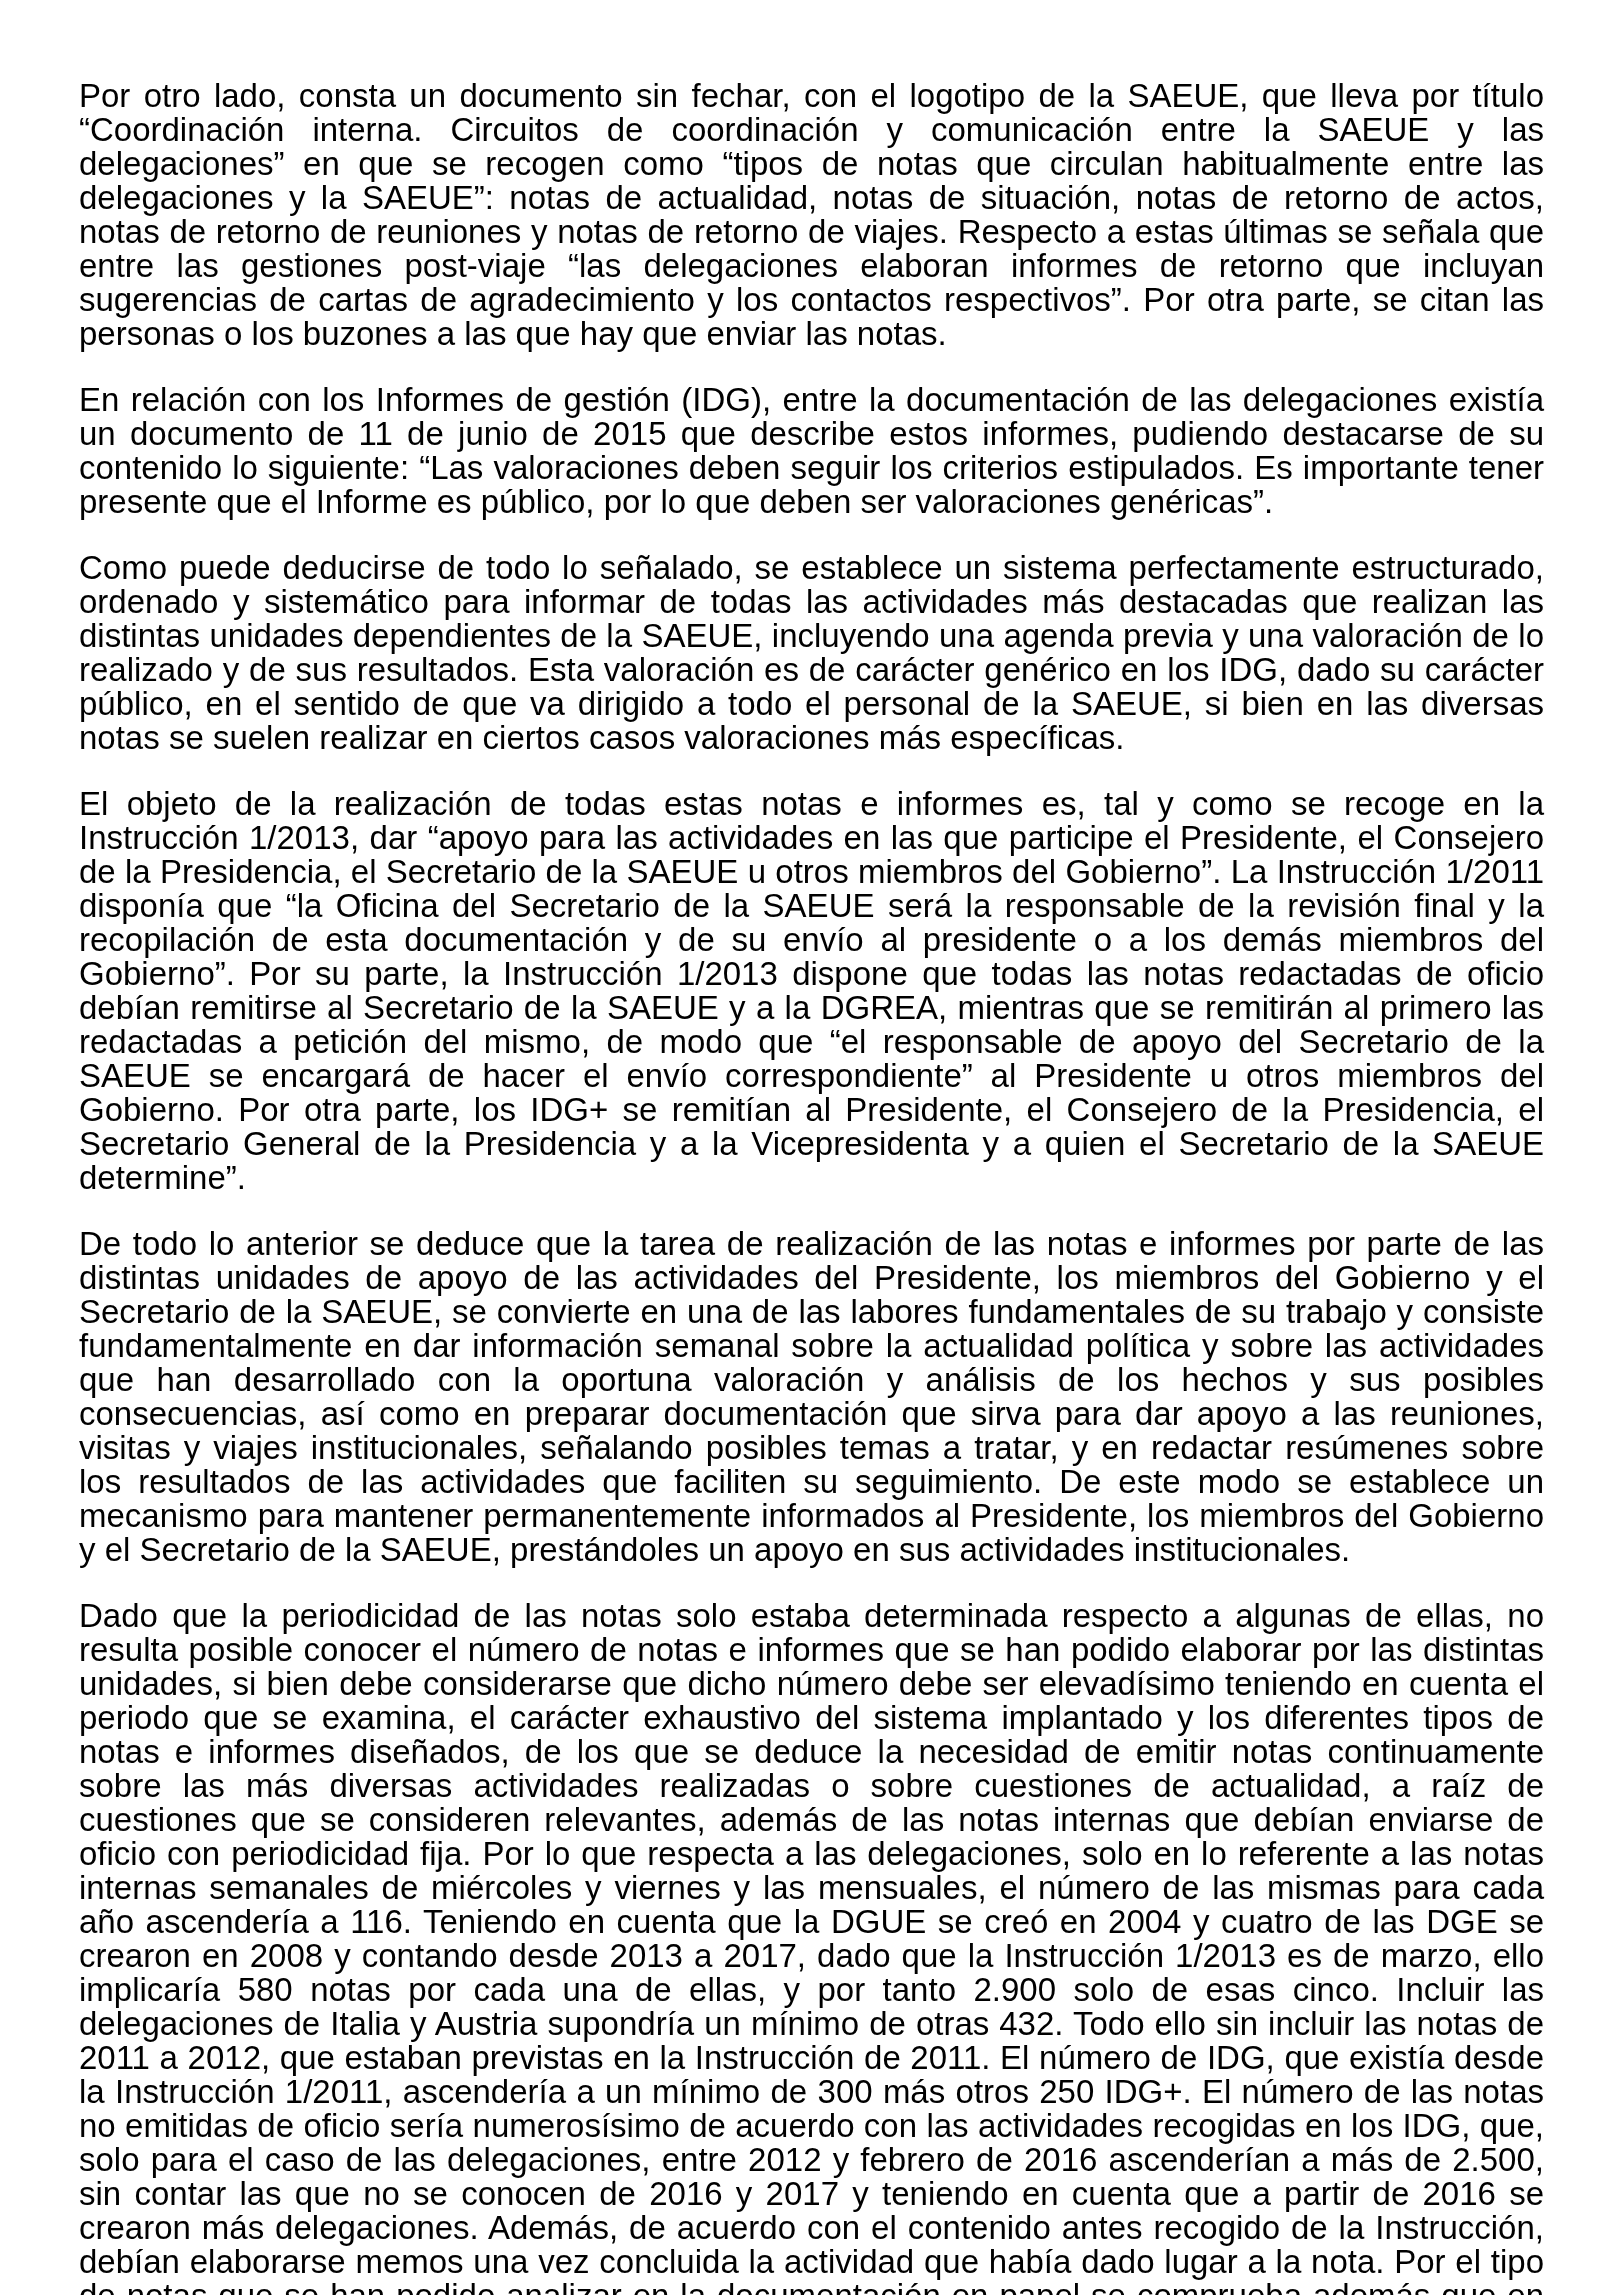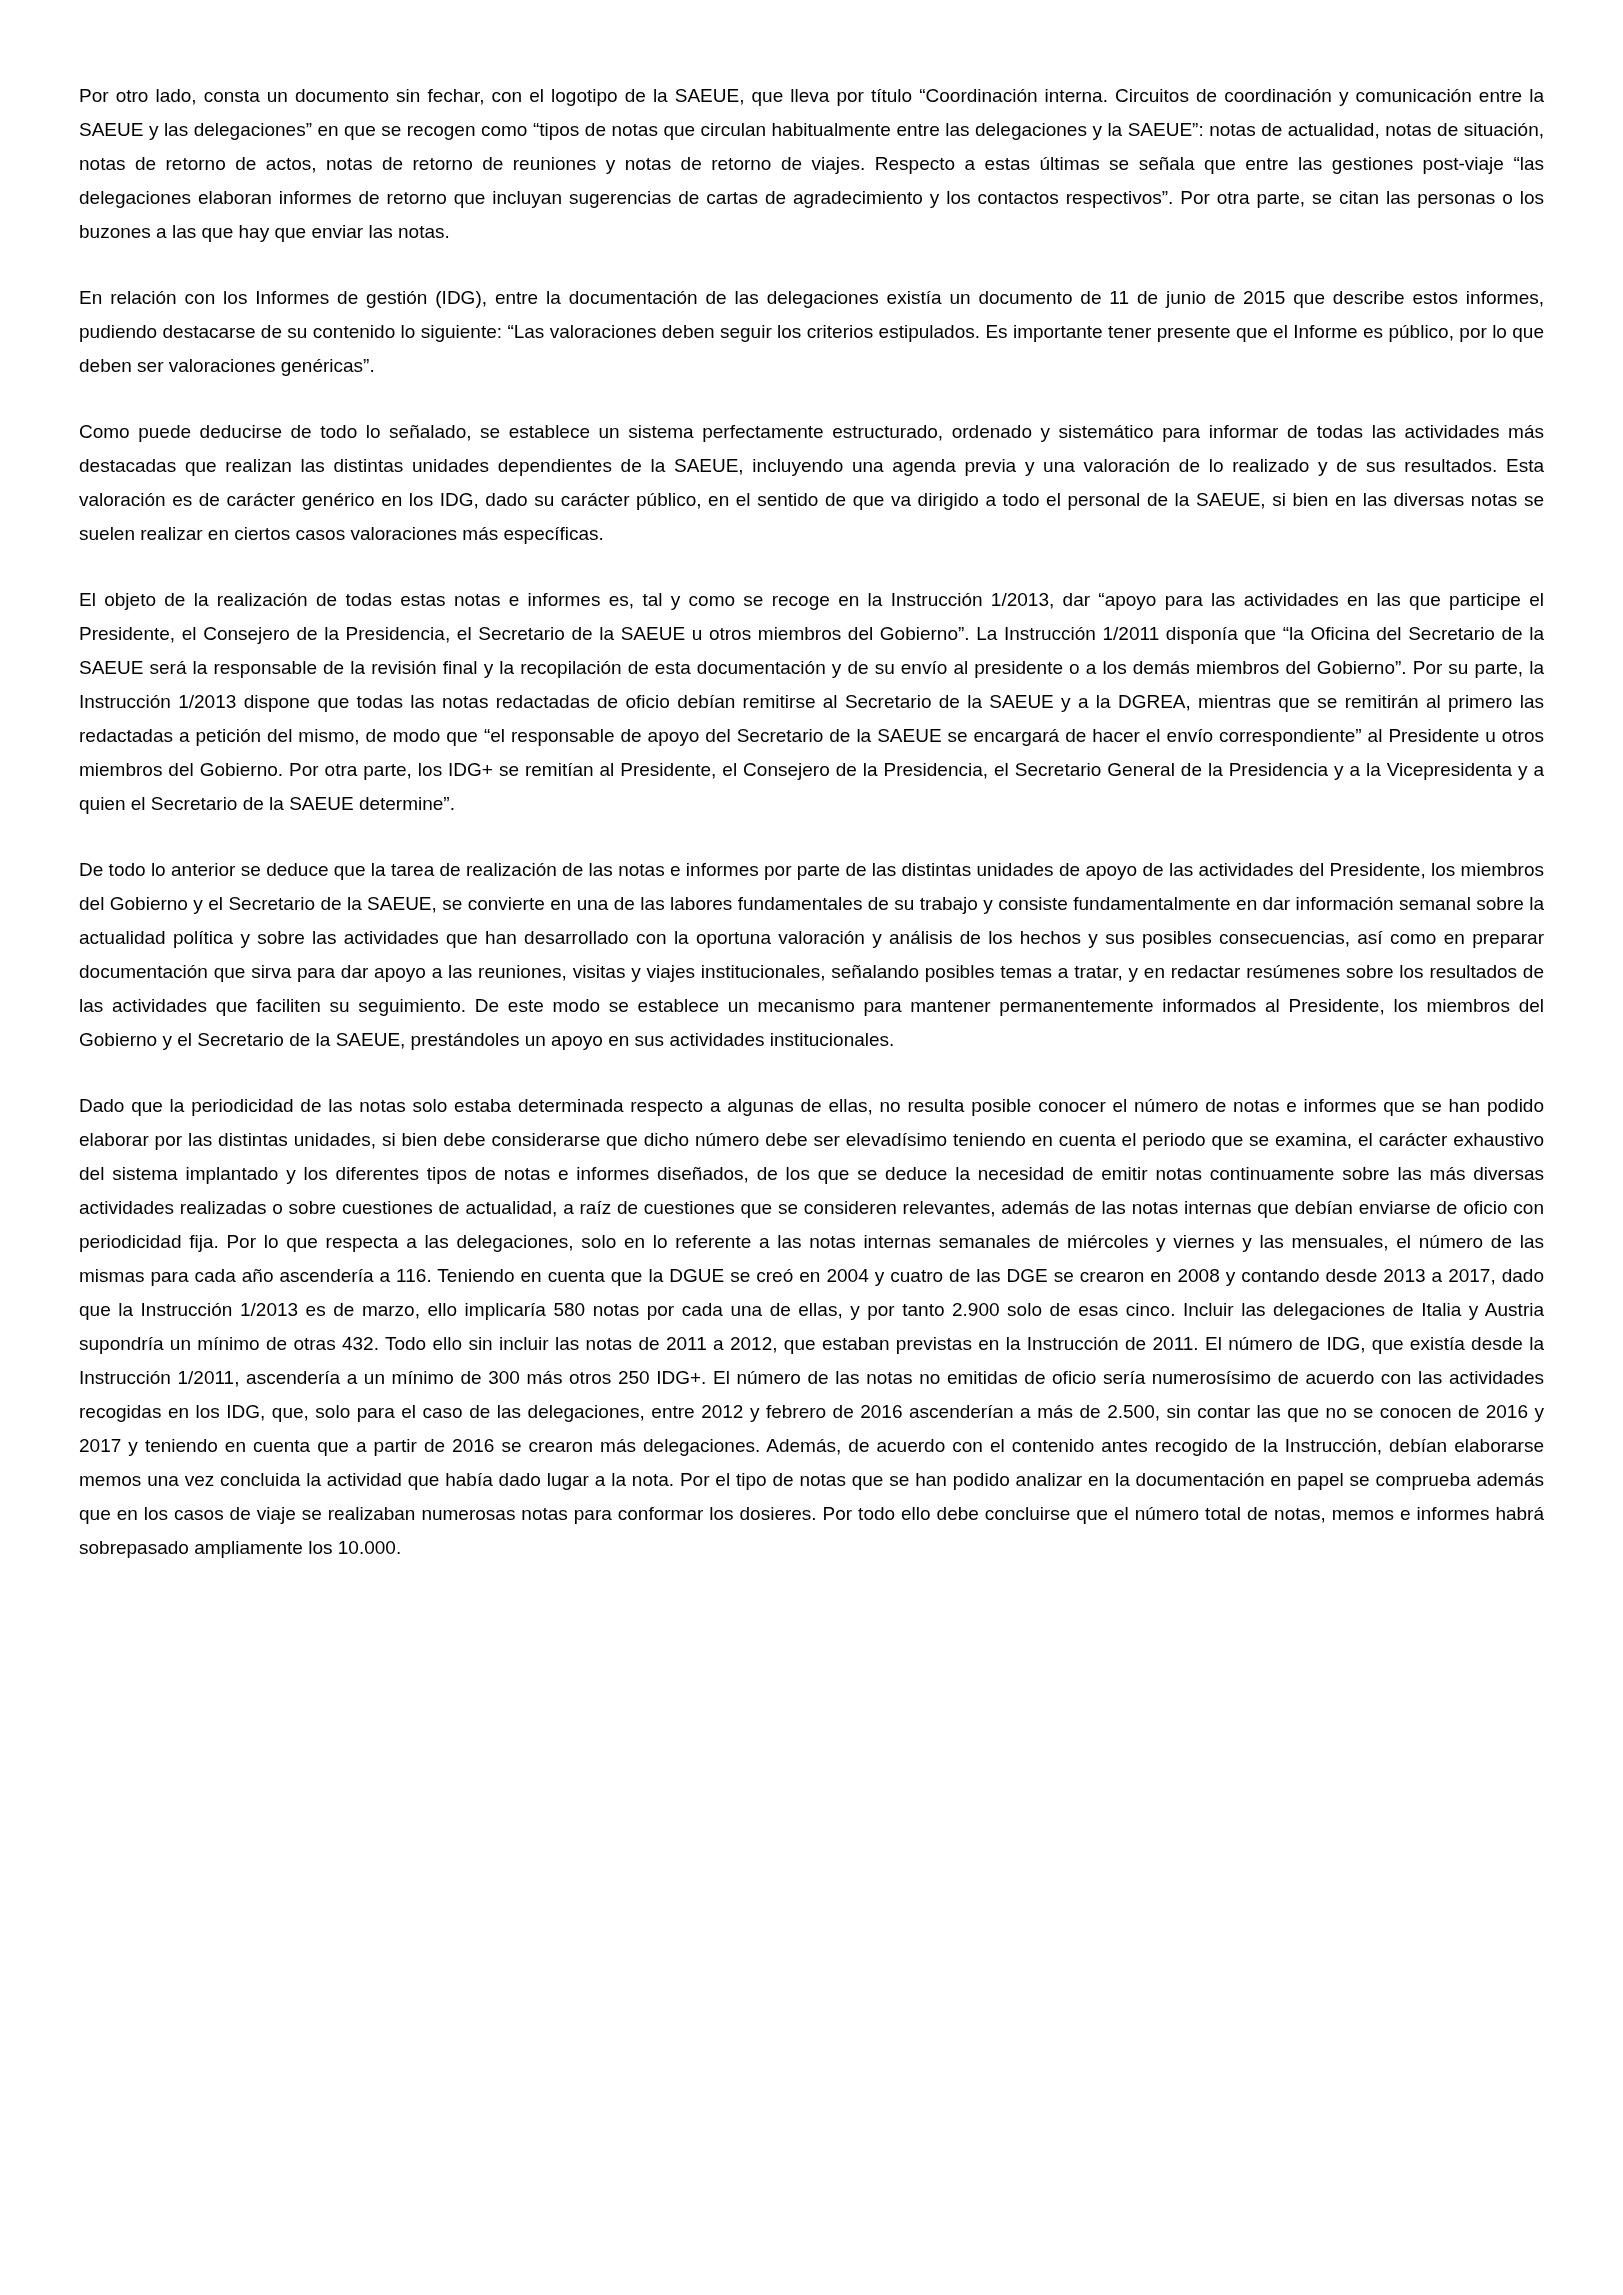--- a/index.html
+++ b/index.html
@@ -9,21 +9,21 @@
   }
   .page {
     width: 1623px;
     min-height: 2295px;
     box-sizing: border-box;
     background: #ffffff;
     padding: 79px 79px 50px 79px;
   }
   .page p {
     font-family: "Liberation Sans", sans-serif;
-    font-size: 19px;
+    font-size: 33px;
     line-height: 34px;
     color: #000000;
     text-align: justify;
     margin: 0 0 32px 0;
   }
   .page p:last-child {
     margin-bottom: 0;
   }
 </style>
 </head>

